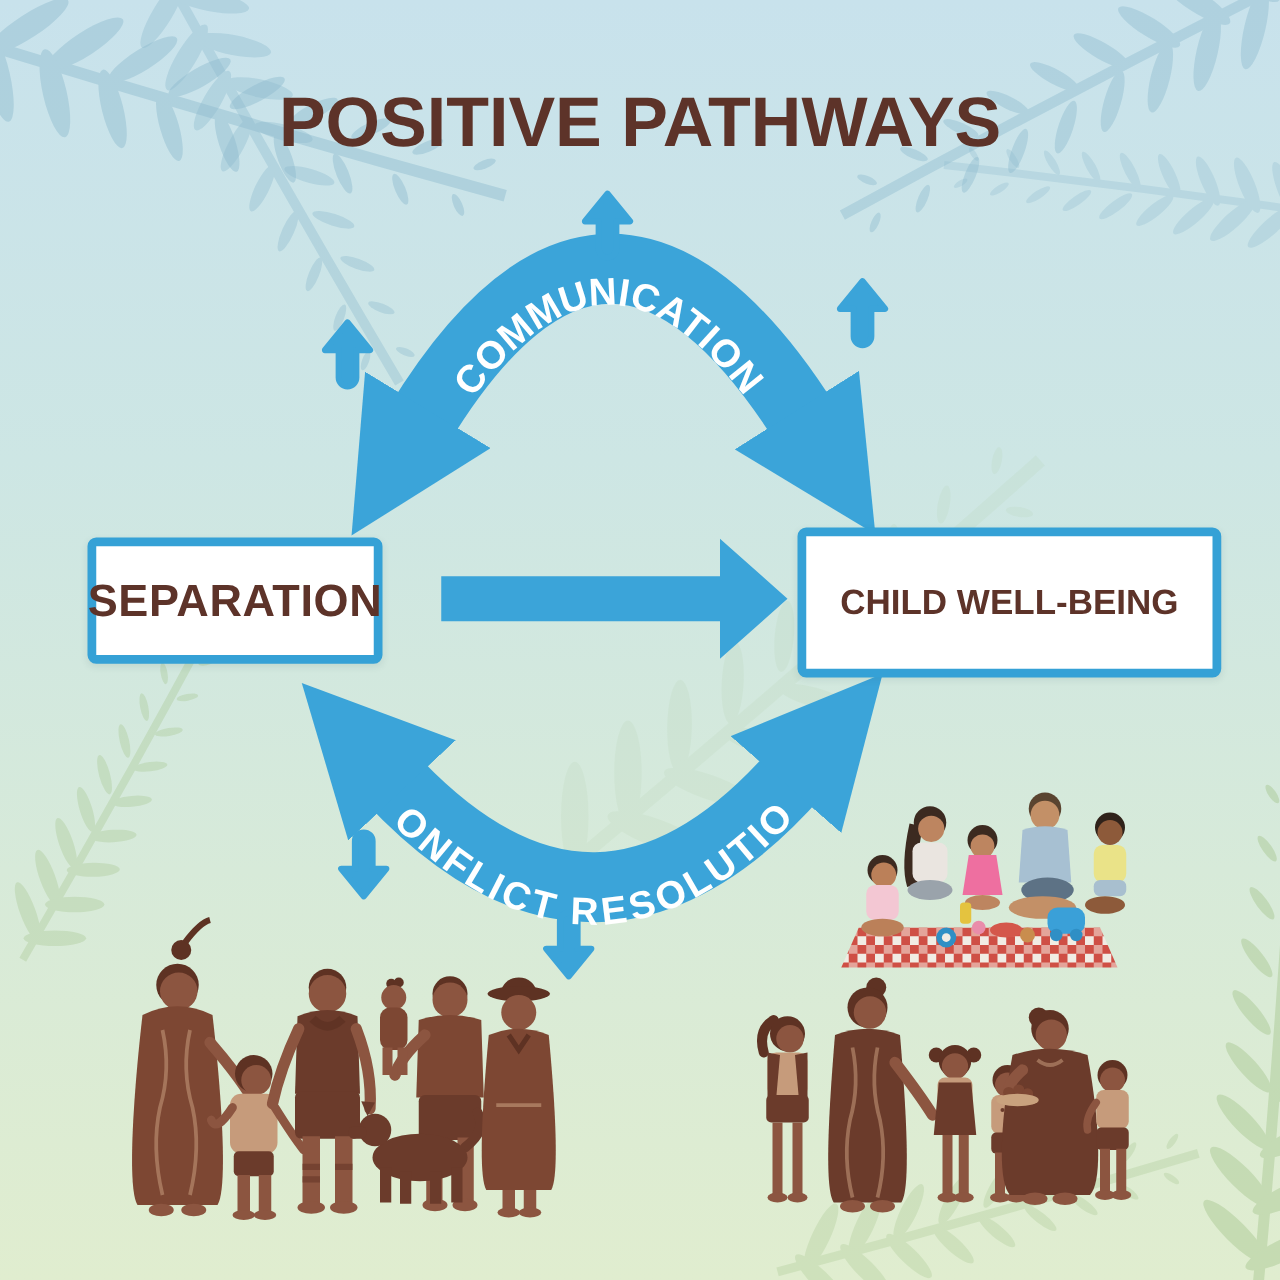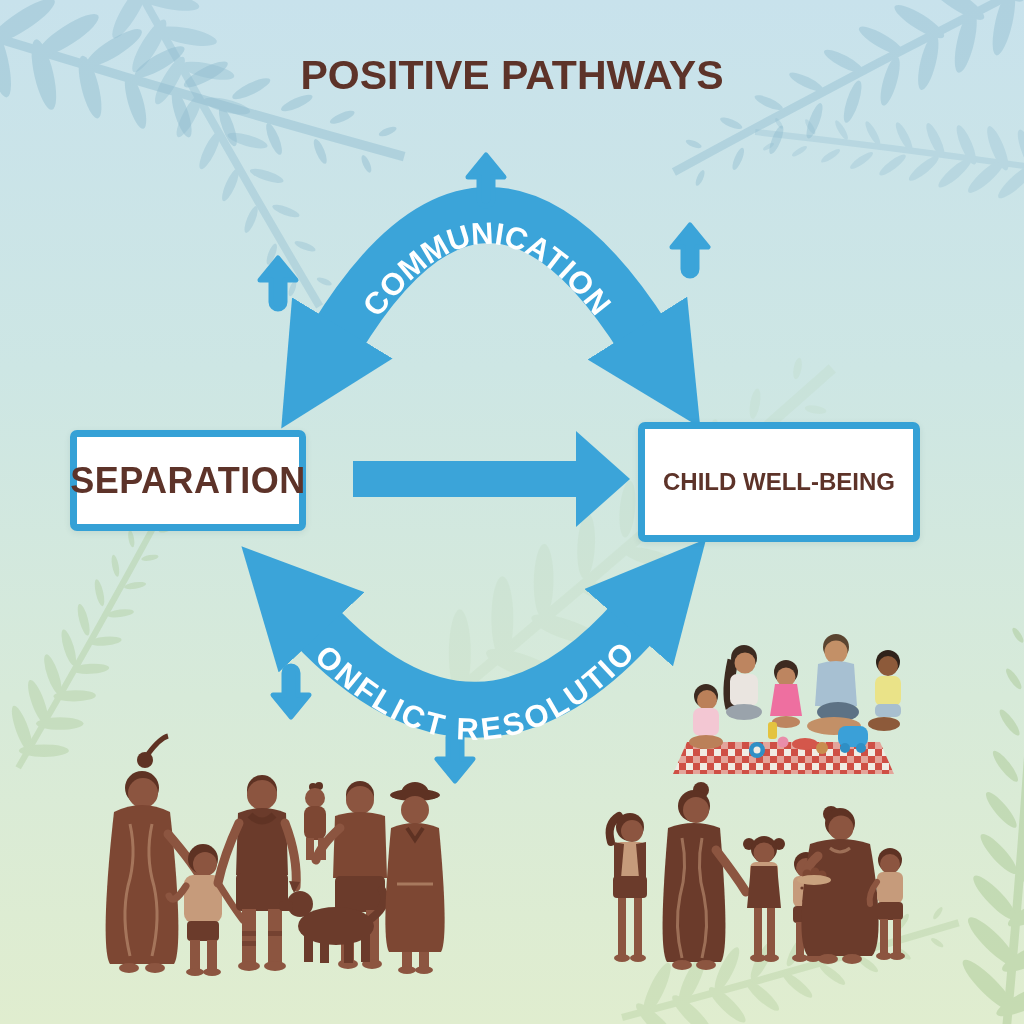--- a/index.html
+++ b/index.html
@@ -5,28 +5,28 @@
   :root{
     --arrow-blue:#3ba4d9; --heading-brown:#5d3329; --box-border-blue:#35a1d6;
     --box-background:#ffffff; --background-top:#c8e2ec; --background-bottom:#e0edcf;
     --silhouette-brown:#7d4733;
   }
   html,body{margin:0;padding:0;}
   body{font-family:"Liberation Sans",sans-serif;}
   .canvas{position:relative;width:1024px;height:1024px;overflow:hidden;
     background:linear-gradient(180deg,var(--background-top,#c8e2ec) 0%,#cde6e4 36%,#d7ead9 68%,var(--background-bottom,#e0edcf) 100%);}
   .canvas svg{position:absolute;left:0;top:0;}
-  .title{position:absolute;top:48px;left:0;right:0;margin:4px;text-align:center;
-    font-size:41px;font-weight:bold;letter-spacing:0px;color:var(--heading-brown,#5d3329);}
+  .title{position:absolute;top:48px;left:0;right:0;margin:17px;text-align:center;
+    font-size:56px;font-weight:bold;letter-spacing:0px;color:var(--heading-brown,#5d3329);}
   .box{position:absolute;box-sizing:border-box;background:var(--box-background,#fff);
     border:7px solid var(--box-border-blue,#35a1d6);border-radius:7px;
     display:flex;align-items:center;justify-content:center;text-align:center;
     font-weight:bold;color:var(--heading-brown,#5d3329);box-shadow:0 2px 6px rgba(40,80,90,.10);}
   #box-separation{left:70px;top:430px;width:236px;height:101px;font-size:36px;letter-spacing:.5px;}
-  #box-wellbeing{left:638px;top:422px;width:282px;height:120px;font-size:24px;line-height:1.28;padding:0 14px;}
+  #box-wellbeing{left:638px;top:422px;width:339px;height:120px;font-size:28px;line-height:1.28;padding:0 14px;}
   
   .band{stroke:var(--arrow-blue,#3ba4d9);stroke-width:56;fill:none;}
   .fill-blue{fill:var(--arrow-blue,#3ba4d9);}
   .sarr{fill:var(--arrow-blue,#3ba4d9);stroke:var(--arrow-blue,#3ba4d9);stroke-width:5;stroke-linejoin:round;}
   .arc-label{fill:#ffffff;font-weight:bold;font-size:31px;letter-spacing:2px;}
   .sk{fill:#8c5540}.hair{fill:#5e3223}.cl{fill:#6b3b2b}.cl2{fill:var(--silhouette-brown,#7d4733)}.tan{fill:#c69b7b}
   .lim{stroke:#8c5540;stroke-width:9;stroke-linecap:round;fill:none;}
   .pat{stroke:#c69b7b;stroke-width:3;fill:none;opacity:.55;}
 </style>
 </head>

